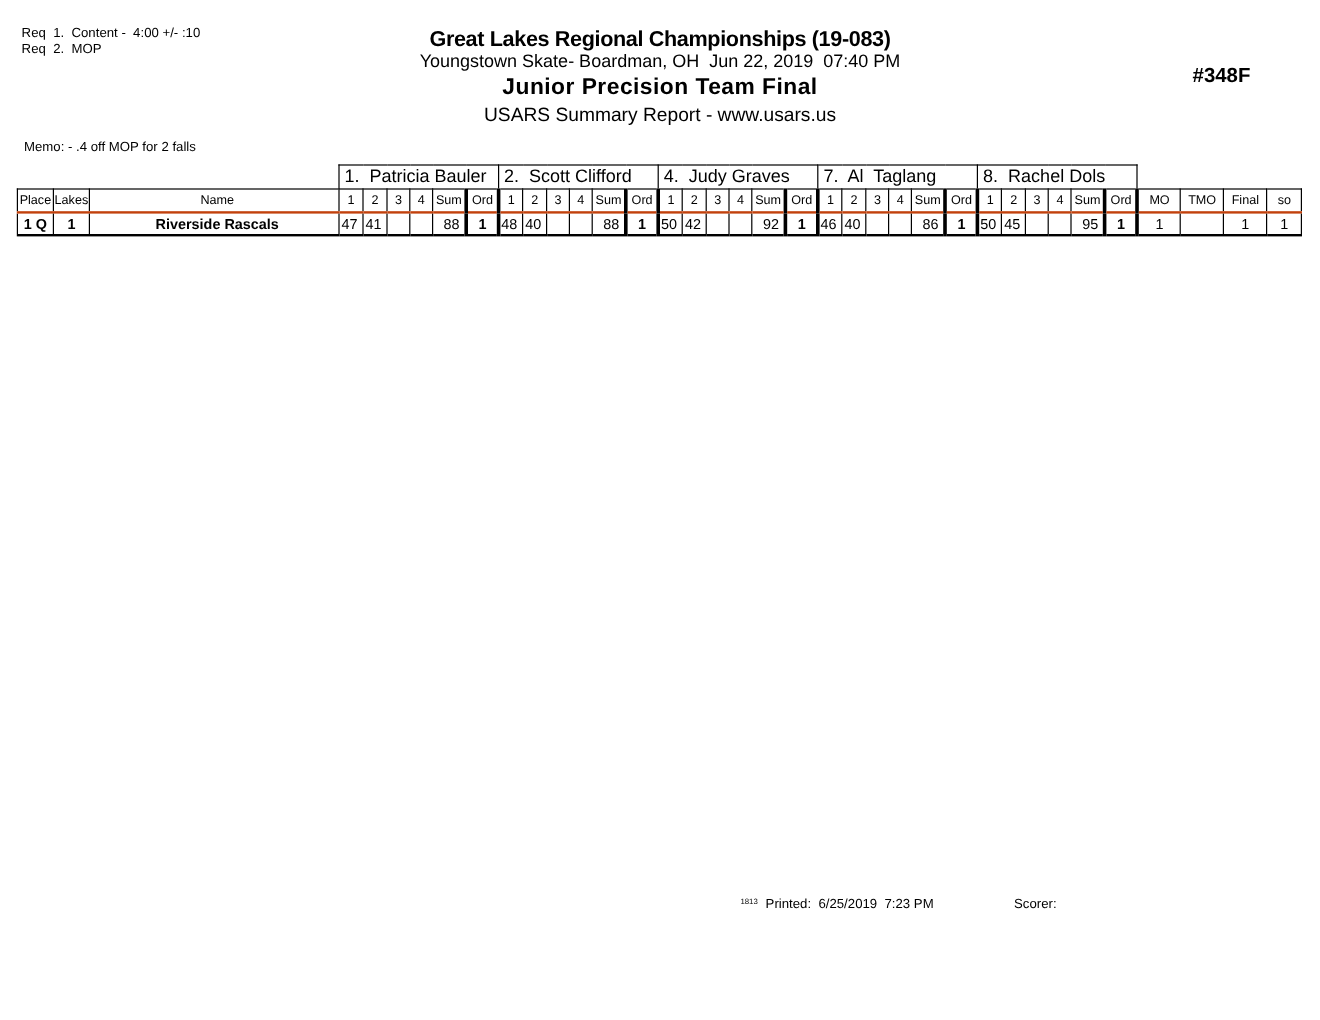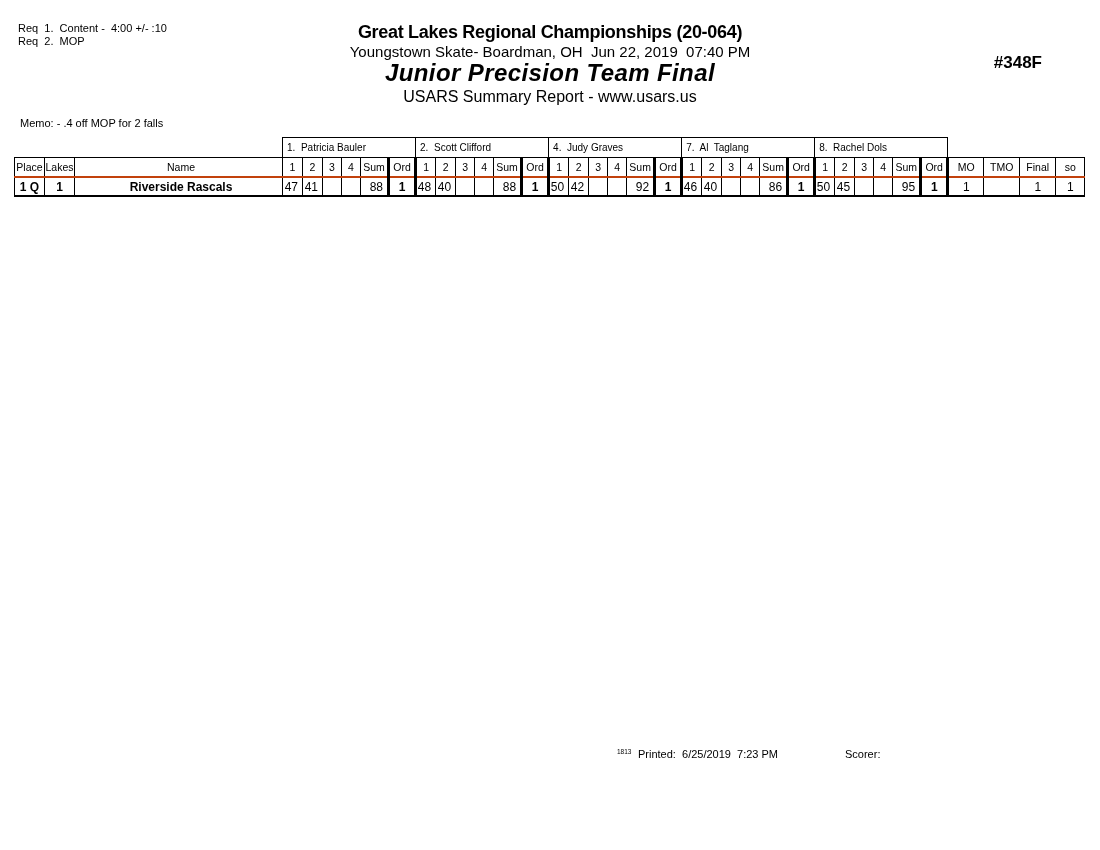--- a/index.html
+++ b/index.html
@@ -26,21 +26,21 @@
   
   .title-block {
     position: absolute;
     left: 0;
     top: 22px;
     width: 1100px;
     text-align: center;
   }
   .title-line1 { font-size: 18px; font-weight: bold; line-height: 20px; letter-spacing: -0.3px; }
   .title-line2 { font-size: 15px; line-height: 19px; }
-  .title-line3 { font-size: 24px; font-weight: bold; line-height: 24px; letter-spacing: 0.4px; font-style: italic; }
+  .title-line3 { font-size: 19px; font-weight: bold; line-height: 24px; letter-spacing: 0.4px; }
   .title-line4 { font-size: 16px; line-height: 23px; }
 
   
   .event-number {
     position: absolute;
     right: 58px;
     top: 25px;
     font-size: 17px;
     font-weight: bold;
     margin-top: 28px;
@@ -68,21 +68,21 @@
     padding: 0;
     height: 18px;
     font-weight: normal;
     text-align: center;
     overflow: hidden;
   }
   .results tr.judge-row td { height: 19px; }
   .results td.noborder { border: none; }
   .results td.judgebox {
     text-align: left;
-    font-size: 10px;
+    font-size: 15px;
     padding-left: 4px;
   }
   .results th.name-h, .results td.name-cell { text-align: center; padding-left: 5px; }
   .results th { font-size: 10.5px; }
   .results td.ord, .results th.ord { border-left: 3px solid #000; border-right: 3px solid #000; }
   .results tr.data-row td { border-top: 2px solid #c2410c; border-bottom: 2px solid #000; height: 17px; font-size: 12px; }
   .results td.bold { font-weight: bold; }
   .results td.score { text-align: right; padding-right: 4px; }
   .results td.name-cell { font-size: 12.5px; }
 
@@ -110,21 +110,21 @@
 <body>
 
 <div class="page">
 
   <div class="req-block">
     <div class="pre">Req  1.  Content -  4:00 +/- :10</div>
     <div class="pre">Req  2.  MOP</div>
   </div>
 
   <div class="title-block">
-    <div class="title-line1">Great Lakes Regional Championships (20-064)</div>
+    <div class="title-line1">Great Lakes Regional Championships (19-083)</div>
     <div class="title-line2 pre">Youngstown Skate- Boardman, OH  Jun 22, 2019  07:40 PM</div>
     <div class="title-line3">Junior Precision Team Final</div>
     <div class="title-line4">USARS Summary Report - www.usars.us</div>
   </div>
 
   <div class="event-number">#348F</div>
 
   <div class="memo pre">Memo: - .4 off MOP for 2 falls</div>
 
   <table class="results">

